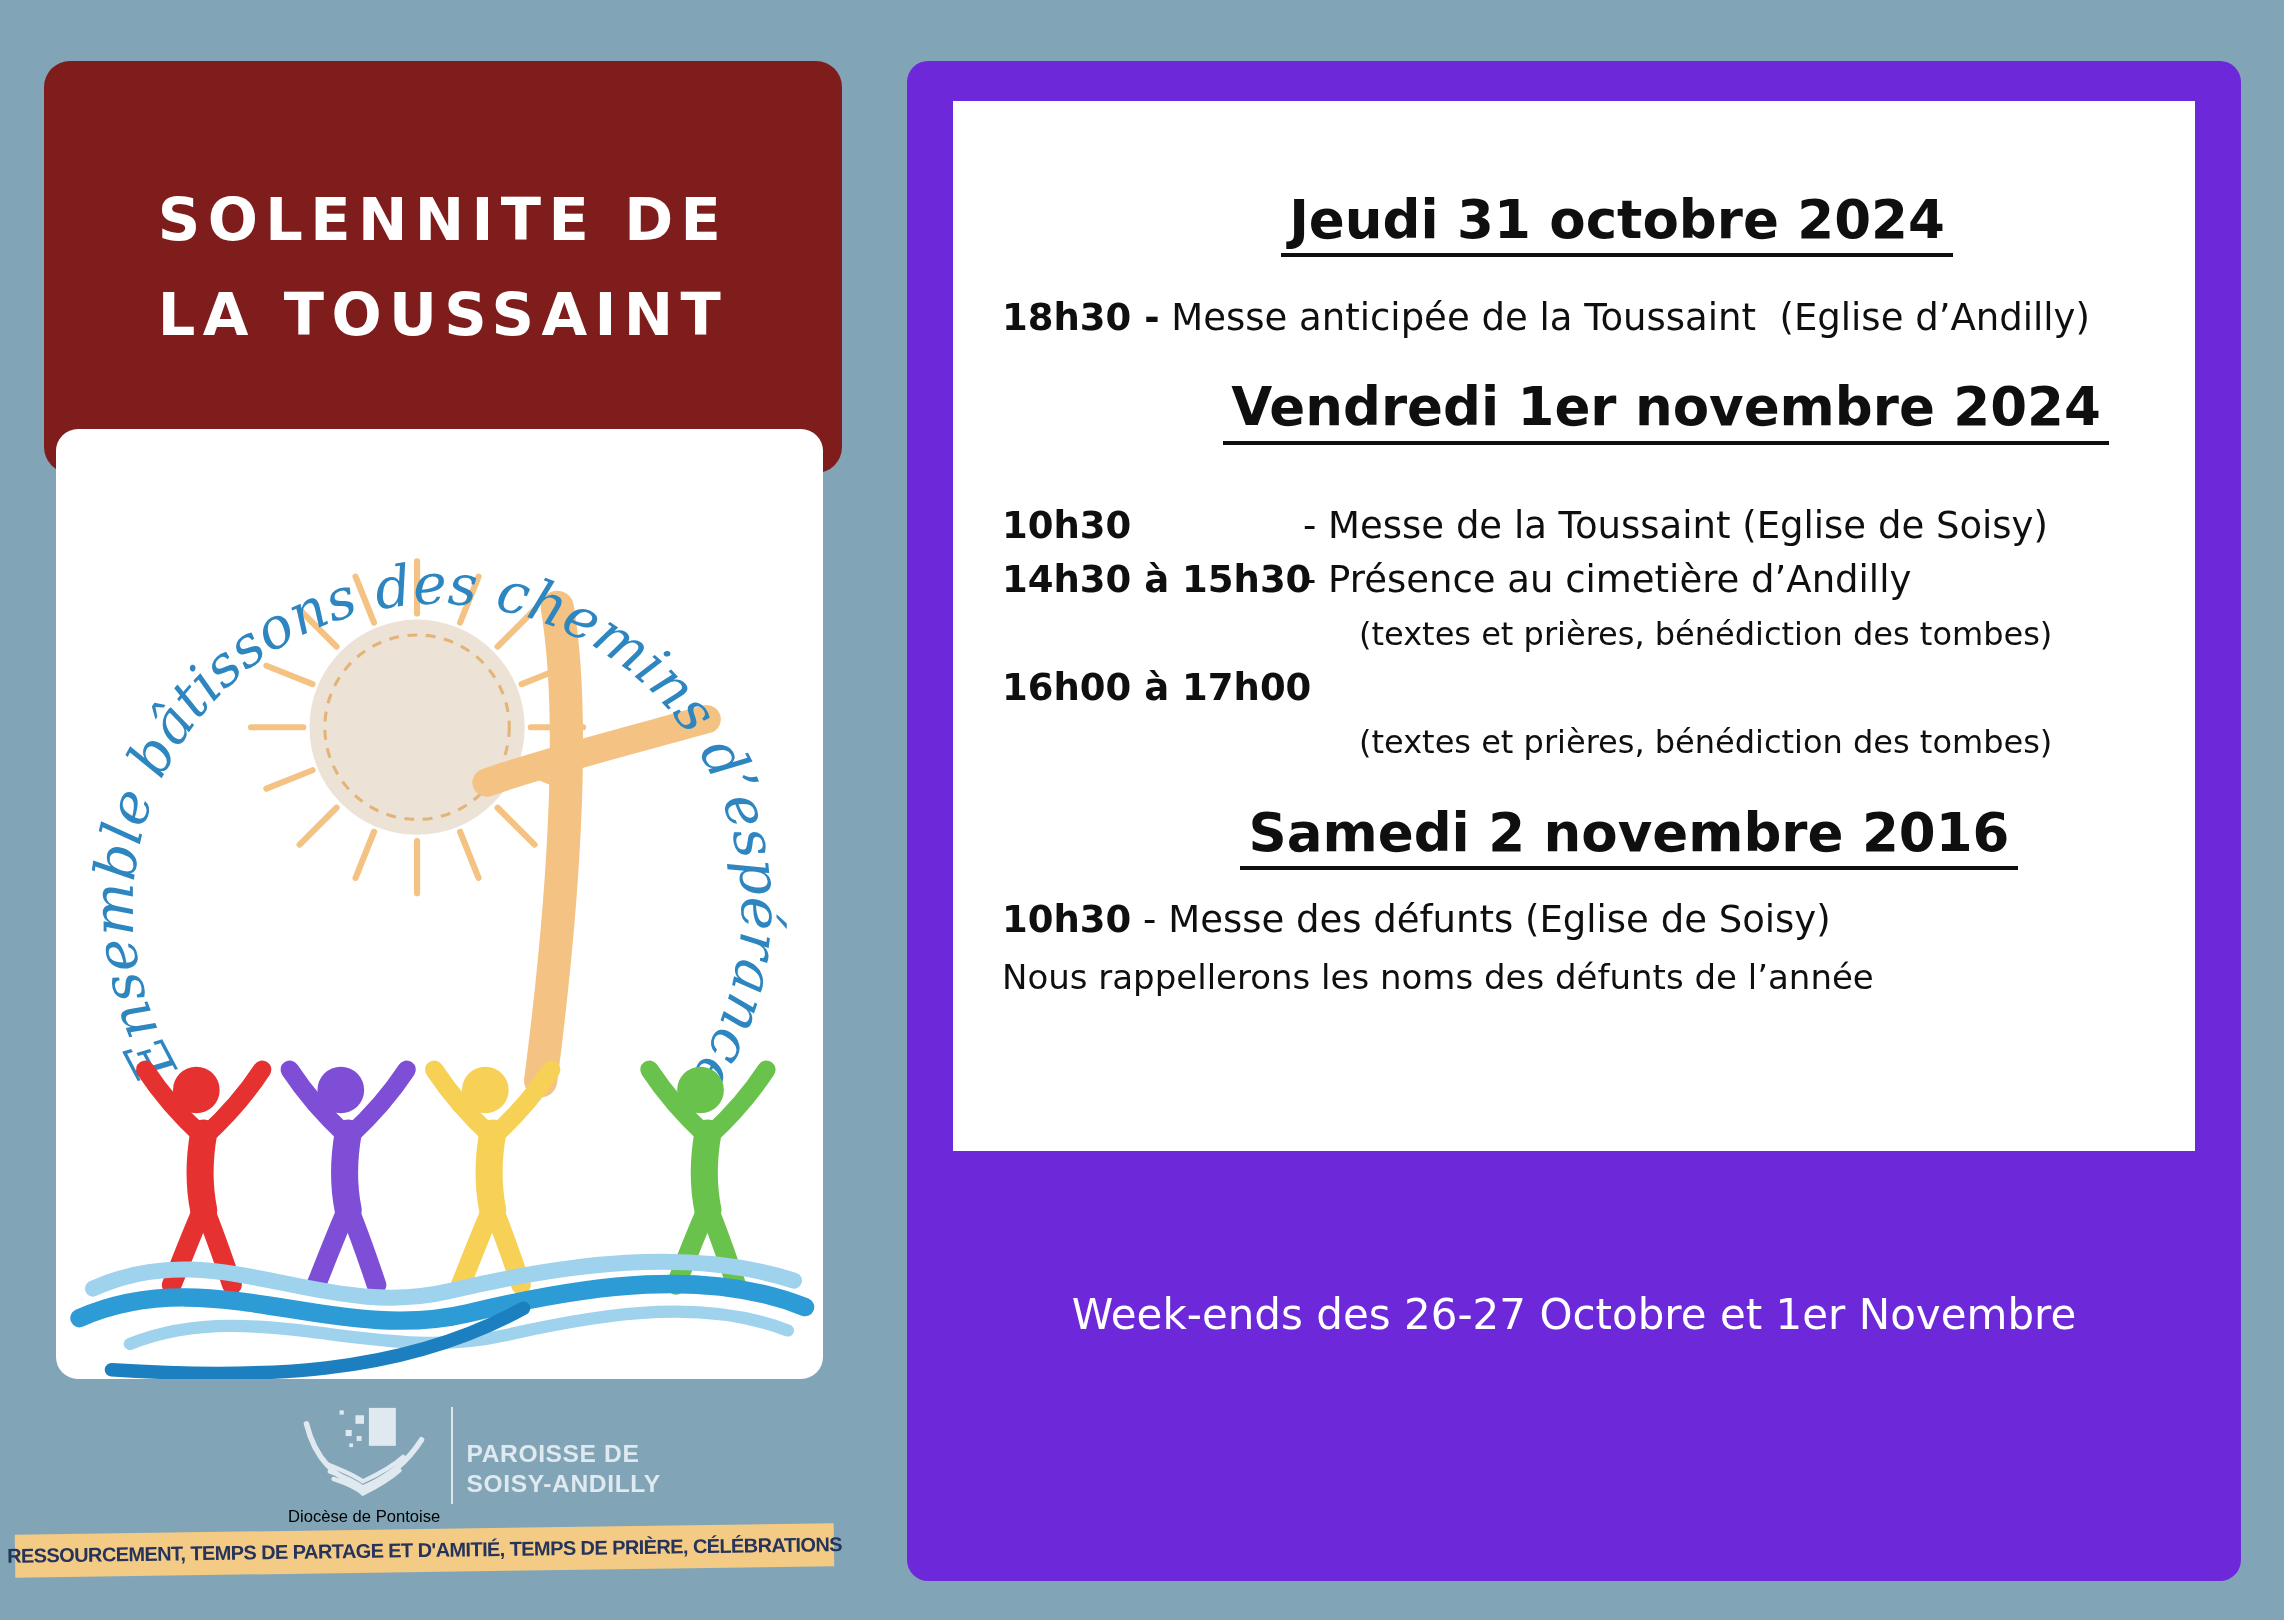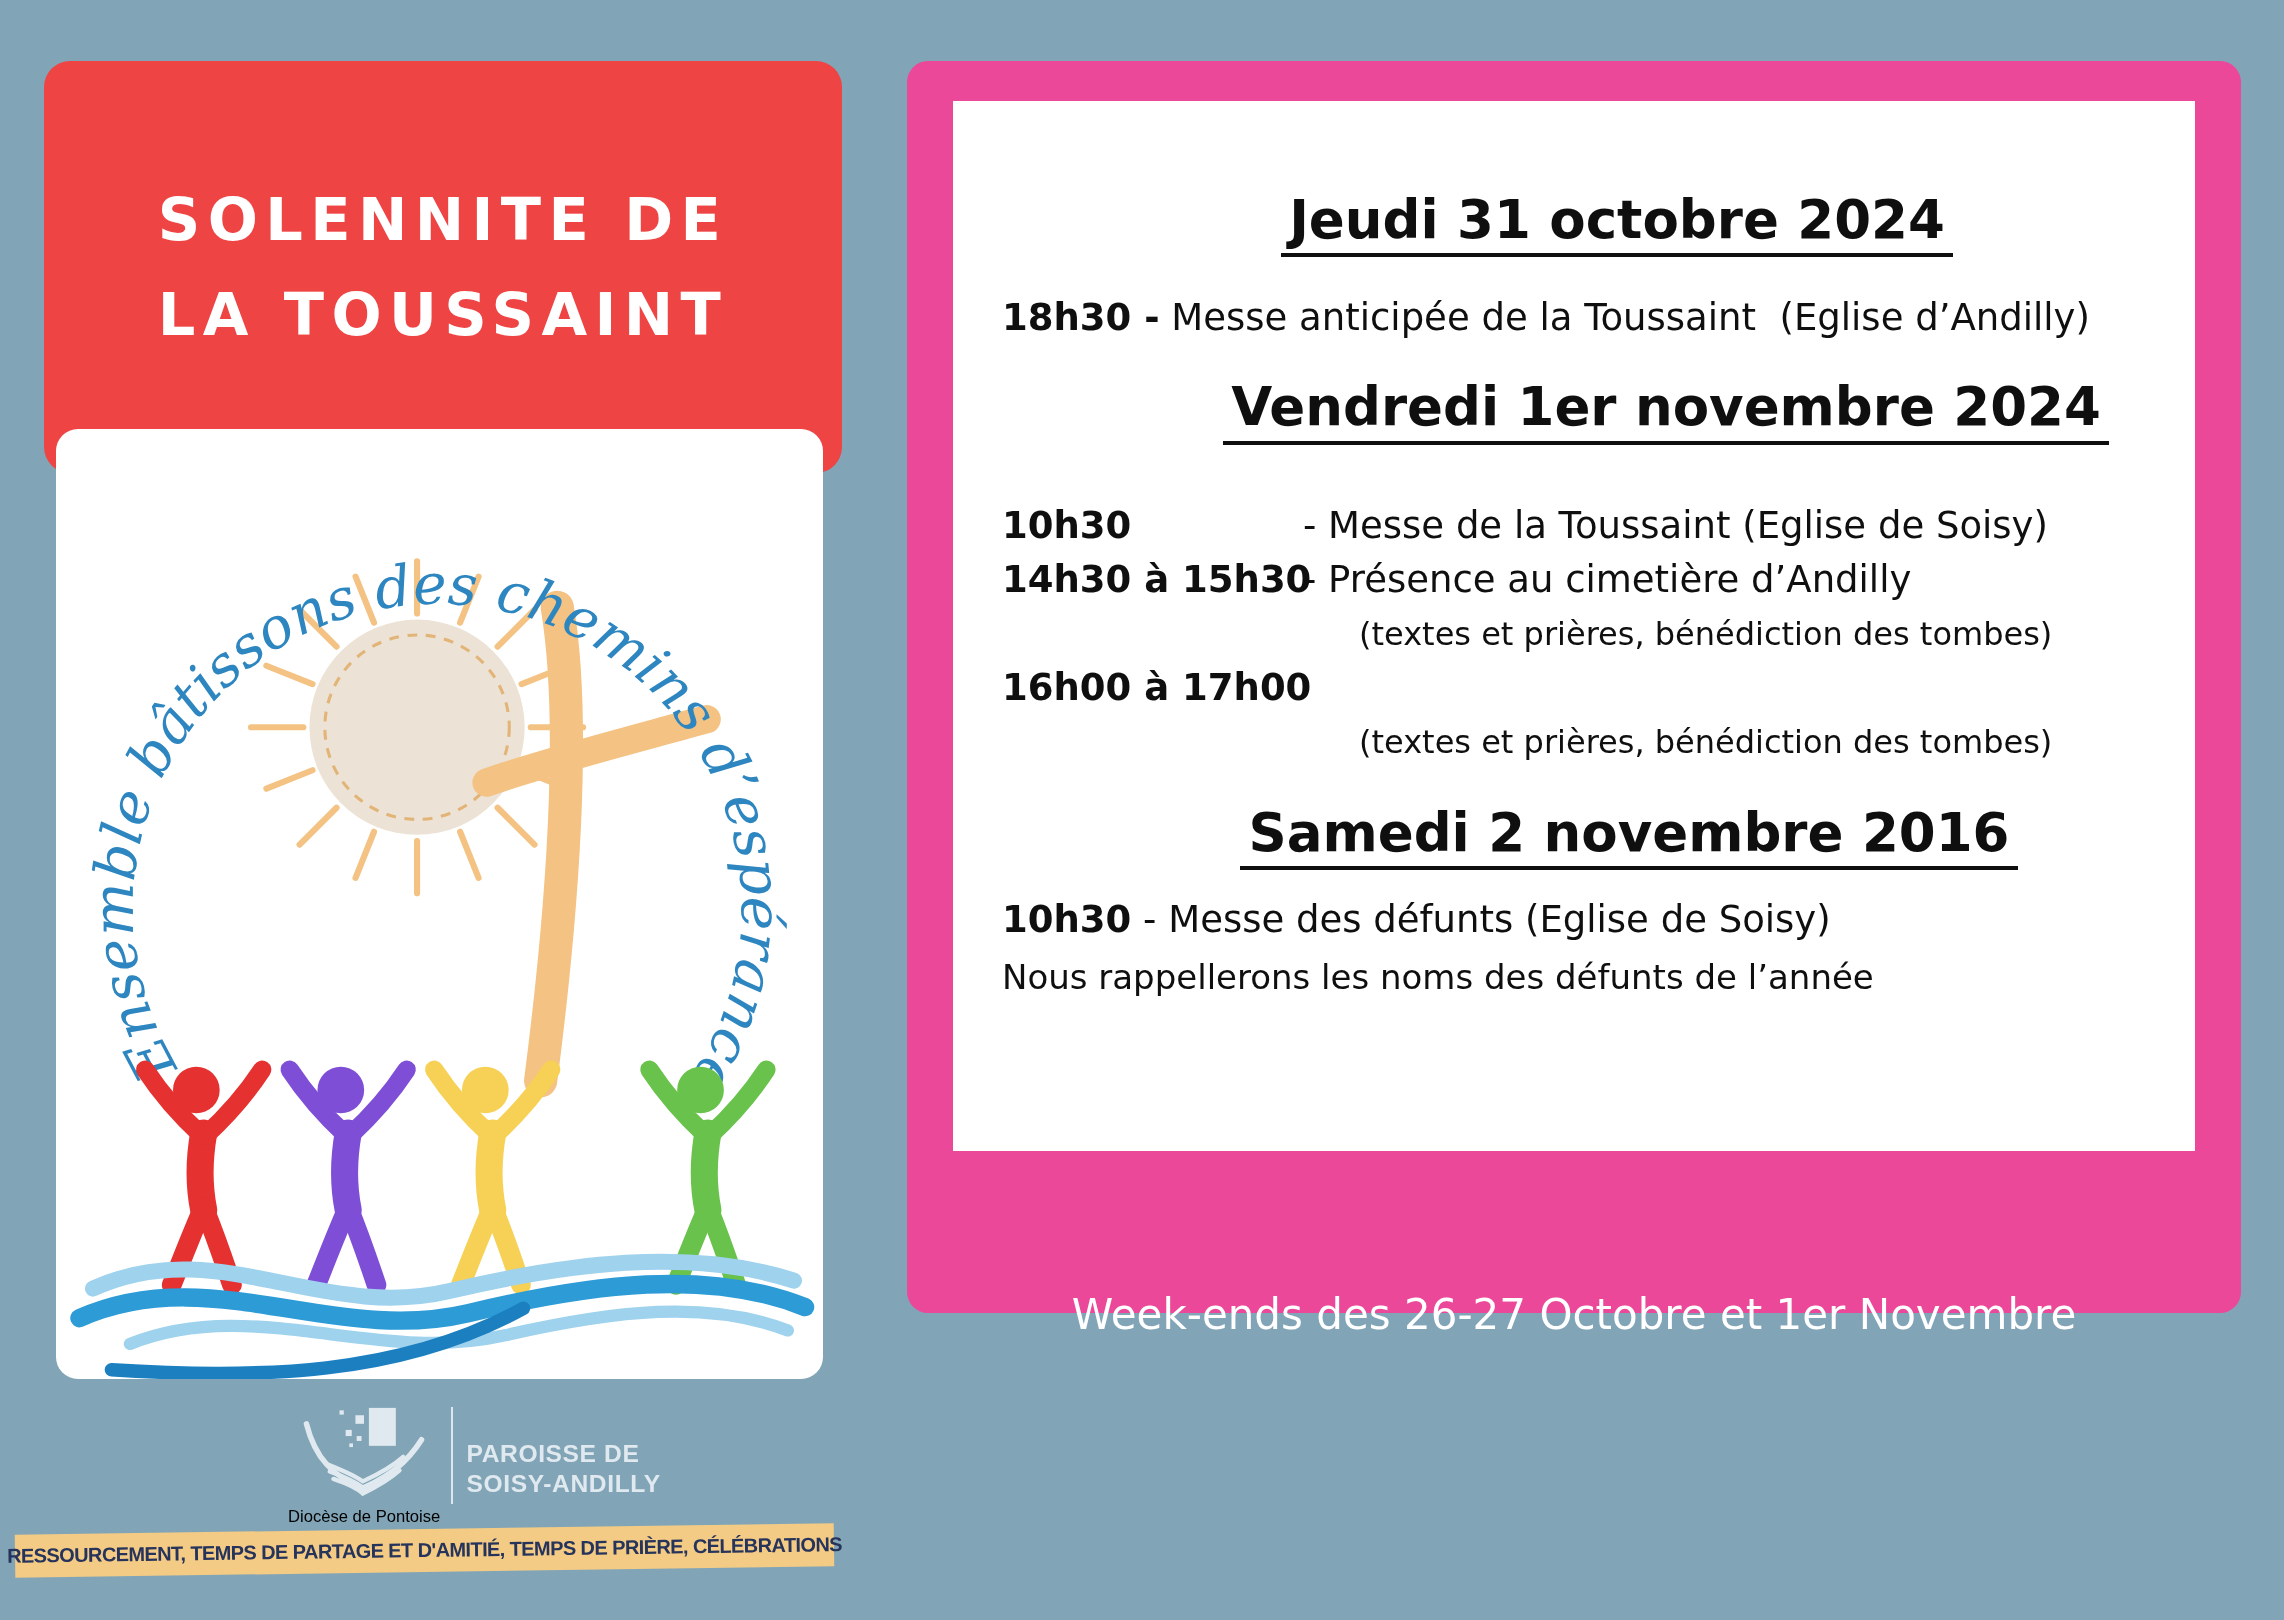--- a/index.html
+++ b/index.html
@@ -1,21 +1,21 @@
 <!DOCTYPE html>
 <html style="font-size:9.8px"><head>
 <meta charset="utf-8">
 <style>
   html,body{margin:0;padding:0;background:#81a5b7;}
   .page{position:relative;width:2284px;height:1620px;background:#81a5b7;overflow:hidden;
         font-family:"DejaVu Sans",sans-serif;}
 
   
   .title-card{position:absolute;left:44px;top:61px;width:798px;height:412px;
-              background:#ef4444;border-radius:26px;color:#ffffff;
+              background:#7f1d1d;border-radius:26px;color:#ffffff;
               display:flex;flex-direction:column;justify-content:center;align-items:center;}
   .title-line{font-weight:700;font-size:59px;letter-spacing:7.4px;line-height:95px;
               text-align:center;white-space:nowrap;}
 
   .logo-card{position:absolute;left:56px;top:429px;width:767px;height:950px;
              background:#ffffff;border-radius:22px;overflow:hidden;}
 
   .parish{position:absolute;left:288px;top:1403px;display:flex;align-items:flex-start;
           color:#dfe9ef;font-family:"Liberation Sans",sans-serif;}
   .parish .bookcol{display:flex;flex-direction:column;align-items:center;}
@@ -23,22 +23,22 @@
   .parish .divider{width:1.8px;height:97px;background:#dce7ee;margin:3.7px 13.5px 0 11px;}
   .parish .pname{display:flex;flex-direction:column;justify-content:center;margin-top:36px;}
   .parish .pname div{font-weight:700;font-size:24.6px;letter-spacing:0.6px;line-height:29.5px;white-space:nowrap;}
 
   .banner{position:absolute;left:15.4px;top:1529px;width:819px;height:43px;background:#f3cb84;
           transform:rotate(-0.8deg);display:flex;align-items:center;justify-content:center;}
   .banner span{font-family:"Liberation Sans",sans-serif;font-weight:700;font-size:20px;
                letter-spacing:-0.6px;color:#26335b;white-space:nowrap;}
 
   
-  .events-panel{position:absolute;left:907px;top:61px;width:1334px;height:1252px;
-                background:#ec4899;border-radius:21px;}
+  .events-panel{position:absolute;left:907px;top:61px;width:1334px;height:1520px;
+                background:#6d28d9;border-radius:21px;}
   .events-card{position:absolute;left:46px;top:40px;width:1242px;height:1050px;background:#ffffff;
                box-sizing:border-box;padding:92px 37px 0 49px;color:#0f0f0f;overflow:hidden;}
 
   .ev-heading{text-align:center;font-size:53px;font-weight:700;line-height:1.0;}
   .ev-heading .u{display:inline-block;border-bottom:4.9px solid #0f0f0f;padding:0 8.6px 7.4px 8.6px;white-space:nowrap;}
   .h-jeudi{transform:translateX(37px);}
   .h-vendredi{margin-top:38px;transform:translateX(86px);}
   .h-samedi{margin-top:37px;transform:translateX(49px);}
 
   .ev-line{font-size:37px;line-height:48px;white-space:nowrap;}

